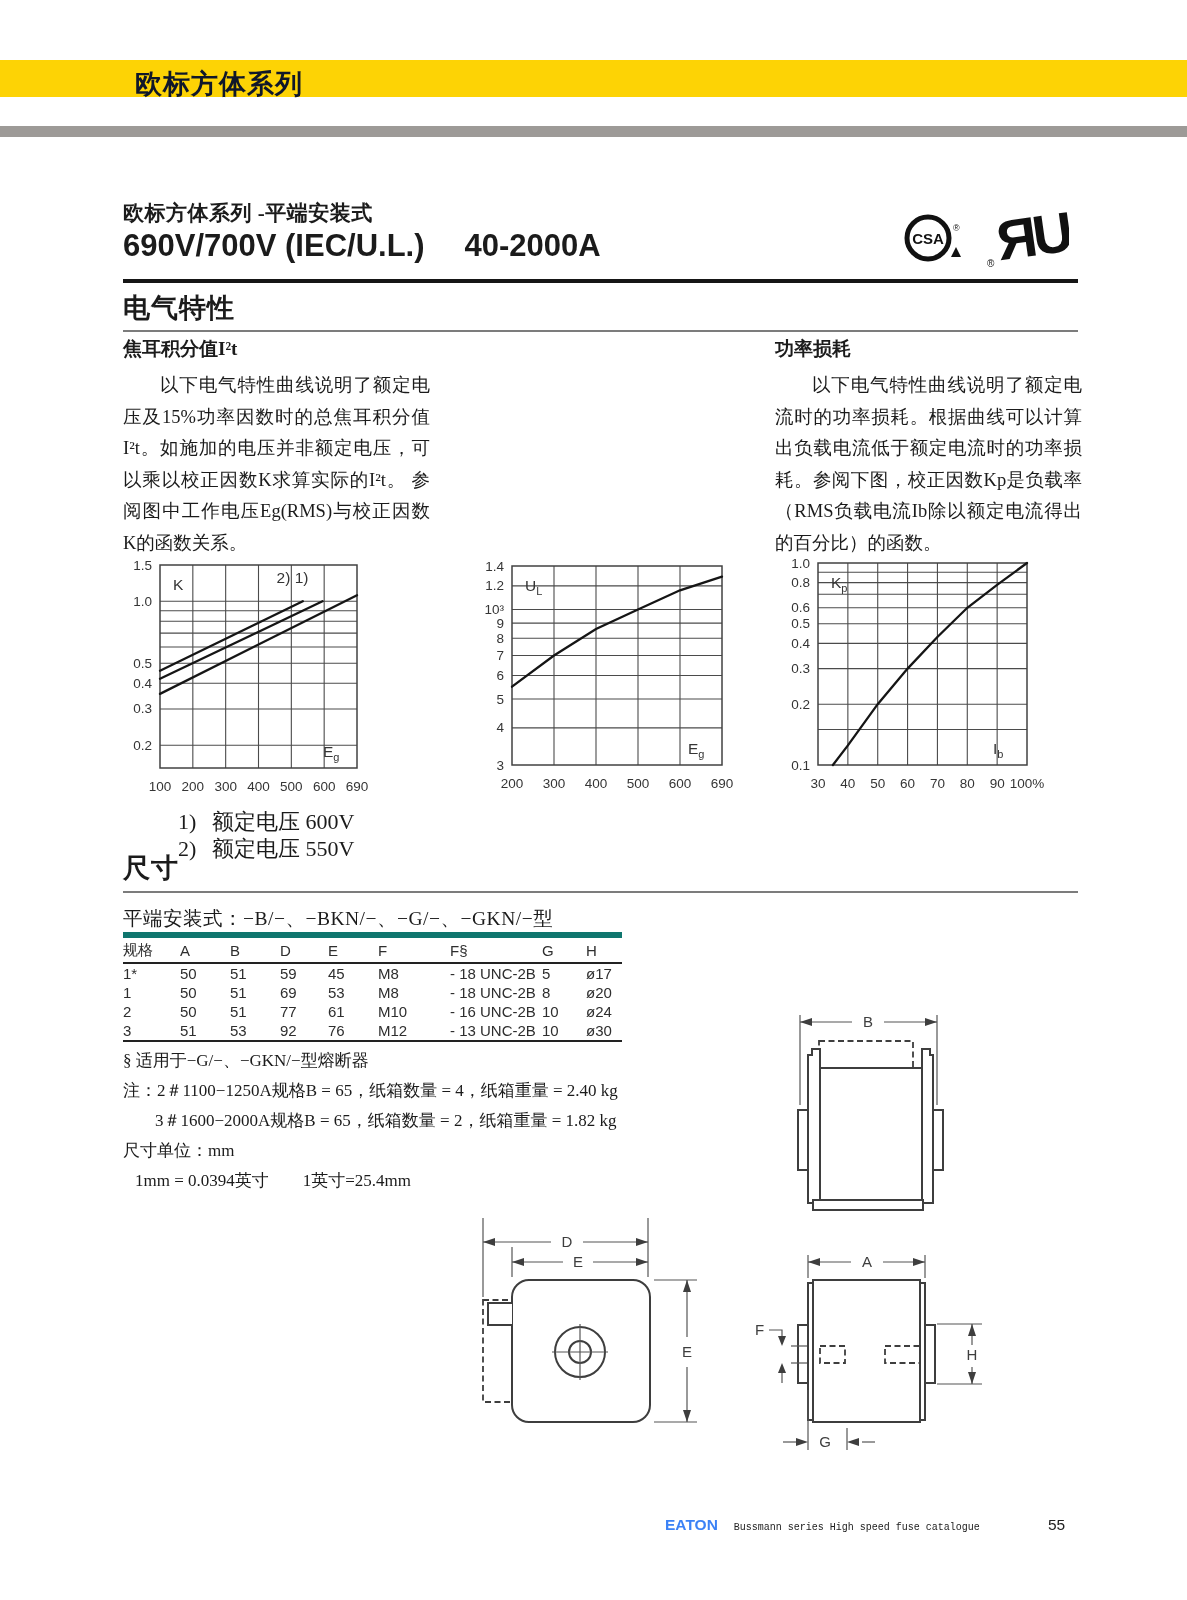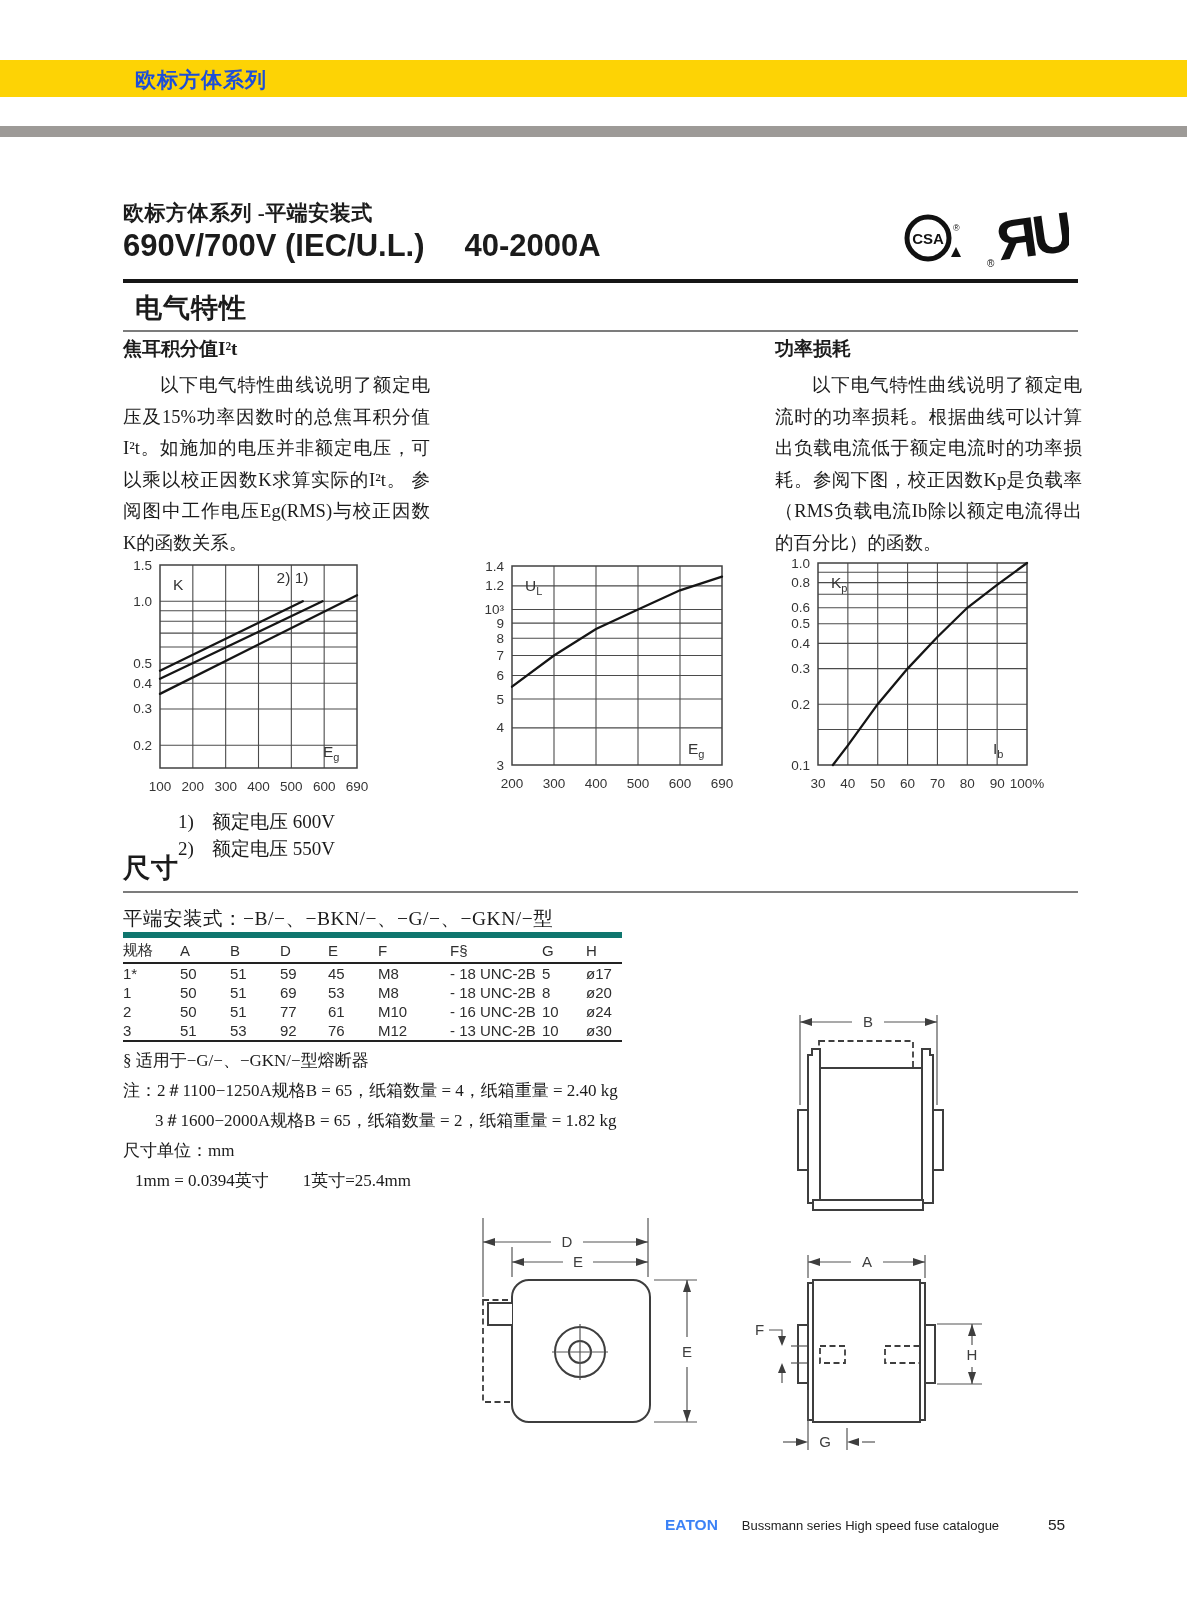--- a/index.html
+++ b/index.html
@@ -1,46 +1,46 @@
 <!DOCTYPE html>
 <html><head>
 <meta charset="utf-8">
 <style>
   html,body{margin:0;padding:0;background:#ffffff;}
   .page{position:relative;width:1187px;height:1600px;background:#fff;overflow:hidden;
         font-family:"Liberation Serif","DejaVu Serif",serif;color:#1b1b1b;}
   .yellow-bar{position:absolute;left:0;top:60px;width:1187px;height:37px;background:#fdd305;}
-  .yellow-bar span{position:absolute;left:135px;top:6px;font-size:21px;font-weight:bold;color:#1d4ed8;
+  .yellow-bar span{position:absolute;left:135px;top:6px;font-size:27px;font-weight:bold;color:#0f172a;
         font-family:Liberation Sans, sans-serif;letter-spacing:1px;}
   .gray-bar{position:absolute;left:0;top:126px;width:1187px;height:11px;background:#9d9a97;}
   .content{position:absolute;left:123px;top:0;width:955px;height:1200px;}
   .abs{position:absolute;}
   .subtitle{top:199px;left:0;font-size:21px;font-weight:bold;letter-spacing:0.5px;}
   .main-title{top:228px;left:0;font-family:"Liberation Sans","DejaVu Sans",sans-serif;
         font-size:31px;font-weight:bold;letter-spacing:0px;white-space:nowrap;}
   .main-title .rng{margin-left:40px;}
   .title-rule{top:279px;left:0;width:955px;height:4px;background:#161616;}
   .sec-title{font-size:27px;font-weight:bold;letter-spacing:1px;}
   .sec-rule{height:2px;background:#7c7c7c;width:955px;left:0;}
   .col{width:307px;}
   .col h3{margin:0;font-size:19px;font-weight:bold;}
   .col p{margin:8px 0 0 0;font-size:18.5px;line-height:31.5px;text-align:justify;text-indent:2em;}
-  .fnote{font-size:19px;line-height:27px;}
+  .fnote{font-size:22px;line-height:27px;}
   .fnote .mk{display:inline-block;width:34px;}
   .intro{font-size:19.5px;letter-spacing:0.5px;}
   table.dim{border-collapse:collapse;font-family:"Liberation Sans","DejaVu Sans",sans-serif;
         font-size:15px;color:#2e2e2e;width:499px;}
   table.dim thead tr{border-top:6px solid #0f766e;border-bottom:2px solid #222;}
   table.dim tbody tr:last-child{border-bottom:2px solid #222;}
   table.dim th{font-weight:normal;text-align:left;padding:3px 0 2px 0;}
   table.dim td{padding:1px 0;text-align:left;}
   .note{font-size:17px;line-height:30px;white-space:nowrap;}
   .note-indent{padding-left:32px;}
   .footer-brand{font-family:"Liberation Sans","DejaVu Sans",sans-serif;font-weight:bold;font-size:15.5px;color:#3b82f6;}
-  .footer-text{font-family:Liberation Sans, sans-serif;font-size:13px;color:#222;margin-left:24px;}
+  .footer-text{font-family:Liberation Mono, monospace;font-size:10px;color:#222;margin-left:16px;}
   .footer-page{font-family:"Liberation Sans","DejaVu Sans",sans-serif;font-size:15.5px;color:#222;}
   
   svg.chart{position:absolute;overflow:visible;}
   svg.chart line.grid{stroke:#4b4b4b;stroke-width:1.1;}
   svg.chart rect.frame{fill:none;stroke:#424242;stroke-width:1.5;}
   svg.chart path.curve{fill:none;stroke:#151515;stroke-width:2.3;stroke-linecap:round;}
   svg.chart text.tick{font:13.5px "Liberation Sans","DejaVu Sans",sans-serif;fill:#353535;}
   svg.chart text.inner{font:15.5px "Liberation Sans","DejaVu Sans",sans-serif;fill:#353535;}
   svg.chart tspan.sub{font-size:11px;}
   
@@ -77,21 +77,21 @@
       <polygon points="48,44 58,44 53,34" fill="#111"></polygon>
     </svg>
 
     <svg class="logo" style="left:856px;top:205px" width="90" height="70">
       <text x="18" y="52" style="font:bold 56px 'Liberation Sans',sans-serif;fill:#111;letter-spacing:-4px" transform="rotate(-8 45 35)">ЯU</text>
       <text x="8" y="62" style="font:10px 'Liberation Sans',sans-serif;fill:#111">®</text>
     </svg>
 
     <div class="abs title-rule"></div>
 
-    <div class="abs sec-title" style="top:290px;left:12px">电气特性</div>
+    <div class="abs sec-title" style="top:290px;left:0">电气特性</div>
     <div class="abs sec-rule" style="top:330px"></div>
 
     <div class="abs col" style="top:336px;left:0">
       <h3>焦耳积分值I²t</h3>
       <p>以下电气特性曲线说明了额定电压及15%功率因数时的总焦耳积分值I²t。如施加的电压并非额定电压，可以乘以校正因数K求算实际的I²t。 参阅图中工作电压Eg(RMS)与校正因数K的函数关系。</p>
     </div>
     <div class="abs col" style="top:336px;left:652px">
       <h3>功率损耗</h3>
       <p>以下电气特性曲线说明了额定电流时的功率损耗。根据曲线可以计算出负载电流低于额定电流时的功率损耗。参阅下图，校正因数Kp是负载率（RMS负载电流Ib除以额定电流得出的百分比）的函数。</p>
     </div>

